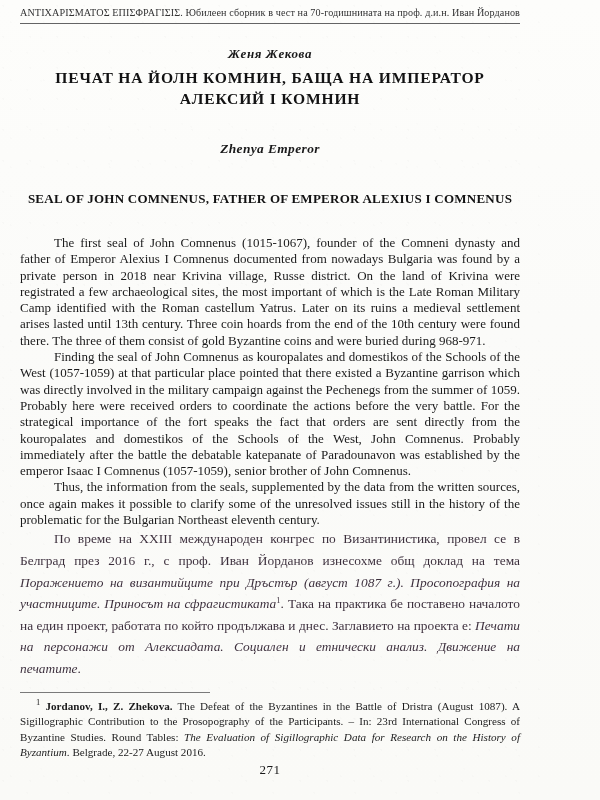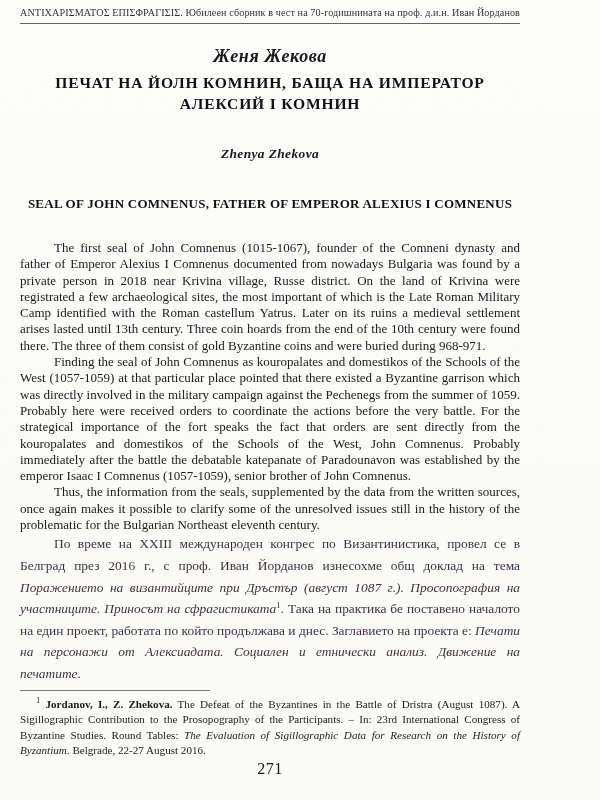--- a/index.html
+++ b/index.html
@@ -44,21 +44,21 @@
     margin: 3px 0 0 0;
     opacity: 0.85;
   }
 
   
   .author-cyr {
     margin-top: 22px;
     text-align: center;
     font-weight: bold;
     font-style: italic;
-    font-size: 18px;
+    font-size: 13px;
     letter-spacing: 0.6px;
     color: #1b1b20;
   }
 
   .title-cyr {
     margin-top: 5px;
     text-align: center;
     font-weight: bold;
     font-size: 15.6px;
     letter-spacing: 0.8px;
@@ -137,21 +137,21 @@
     line-height: 15.2px;
     text-align: justify;
     text-justify: inter-word;
     color: #1d1d23;
     text-indent: 16px;
   }
   .footnote b { font-weight: bold; }
 
   .folio {
     text-align: center;
-    font-size: 16px;
+    font-size: 13px;
     letter-spacing: 0.5px;
     margin-top: 2px;
     padding-bottom: 4px;
     color: #1b1b20;
   }
 
   
   .scan-noise {
     pointer-events: none;
     position: absolute;
@@ -170,21 +170,21 @@
 
 <div class="page">
 
   <div class="running-head">ΑΝΤΙΧΑΡΙΣΜΑΤΟΣ ΕΠΙΣΦΡΑΓΙΣΙΣ. Юбилеен сборник в чест на 70-годишнината на проф. д.и.н. Иван Йорданов</div>
   <hr class="rh-rule">
 
   <div class="author-cyr">Женя Жекова</div>
 
   <h1 class="title-cyr">ПЕЧАТ НА ЙОЛН КОМНИН, БАЩА НА ИМПЕРАТОР АЛЕКСИЙ I КОМНИН</h1>
 
-  <div class="author-lat">Zhenya Zhekova</div>
+  <div class="author-lat">Zhenya Emperor</div>
 
   <h2 class="title-lat">SEAL OF JOHN COMNENUS, FATHER OF EMPEROR ALEXIUS I COMNENUS</h2>
 
   <section class="body-en">
     <p>The first seal of John Comnenus (1015-1067), founder of the Comneni dynasty and father of Emperor Alexius I Comnenus  documented from nowadays Bulgaria was found by a private person in 2018 near Krivina village, Russe district. On the land of Krivina were registrated a few archaeological sites, the most important of which is the Late Roman Military Camp identified with the Roman castellum Yatrus. Later on its ruins a medieval settlement arises lasted until 13th century. Three coin hoards from the end of the 10th century were found there. The three of them consist of gold Byzantine coins and were buried during 968-971.</p>
     <p>Finding the seal of John Comnenus as kouropalates and domestikos of the Schools of the West (1057-1059) at that particular place pointed that there existed a Byzantine garrison which was directly involved in the military campaign against the Pechenegs from the summer of 1059. Probably here were received orders to coordinate the actions before the very battle. For the strategical importance of the fort speaks the fact that orders are sent directly from the kouropalates and domestikos of the Schools of the West, John Comnenus. Probably immediately after the battle the debatable katepanate of Paradounavon was established by the emperor Isaac I Comnenus (1057-1059), senior brother of John Comnenus.</p>
     <p>Thus, the information from the seals, supplemented by the data from the written sources, once again makes it possible to clarify some of the unresolved issues still in the history of the problematic for the Bulgarian Northeast eleventh century.</p>
   </section>
 
   <section class="body-bg">

